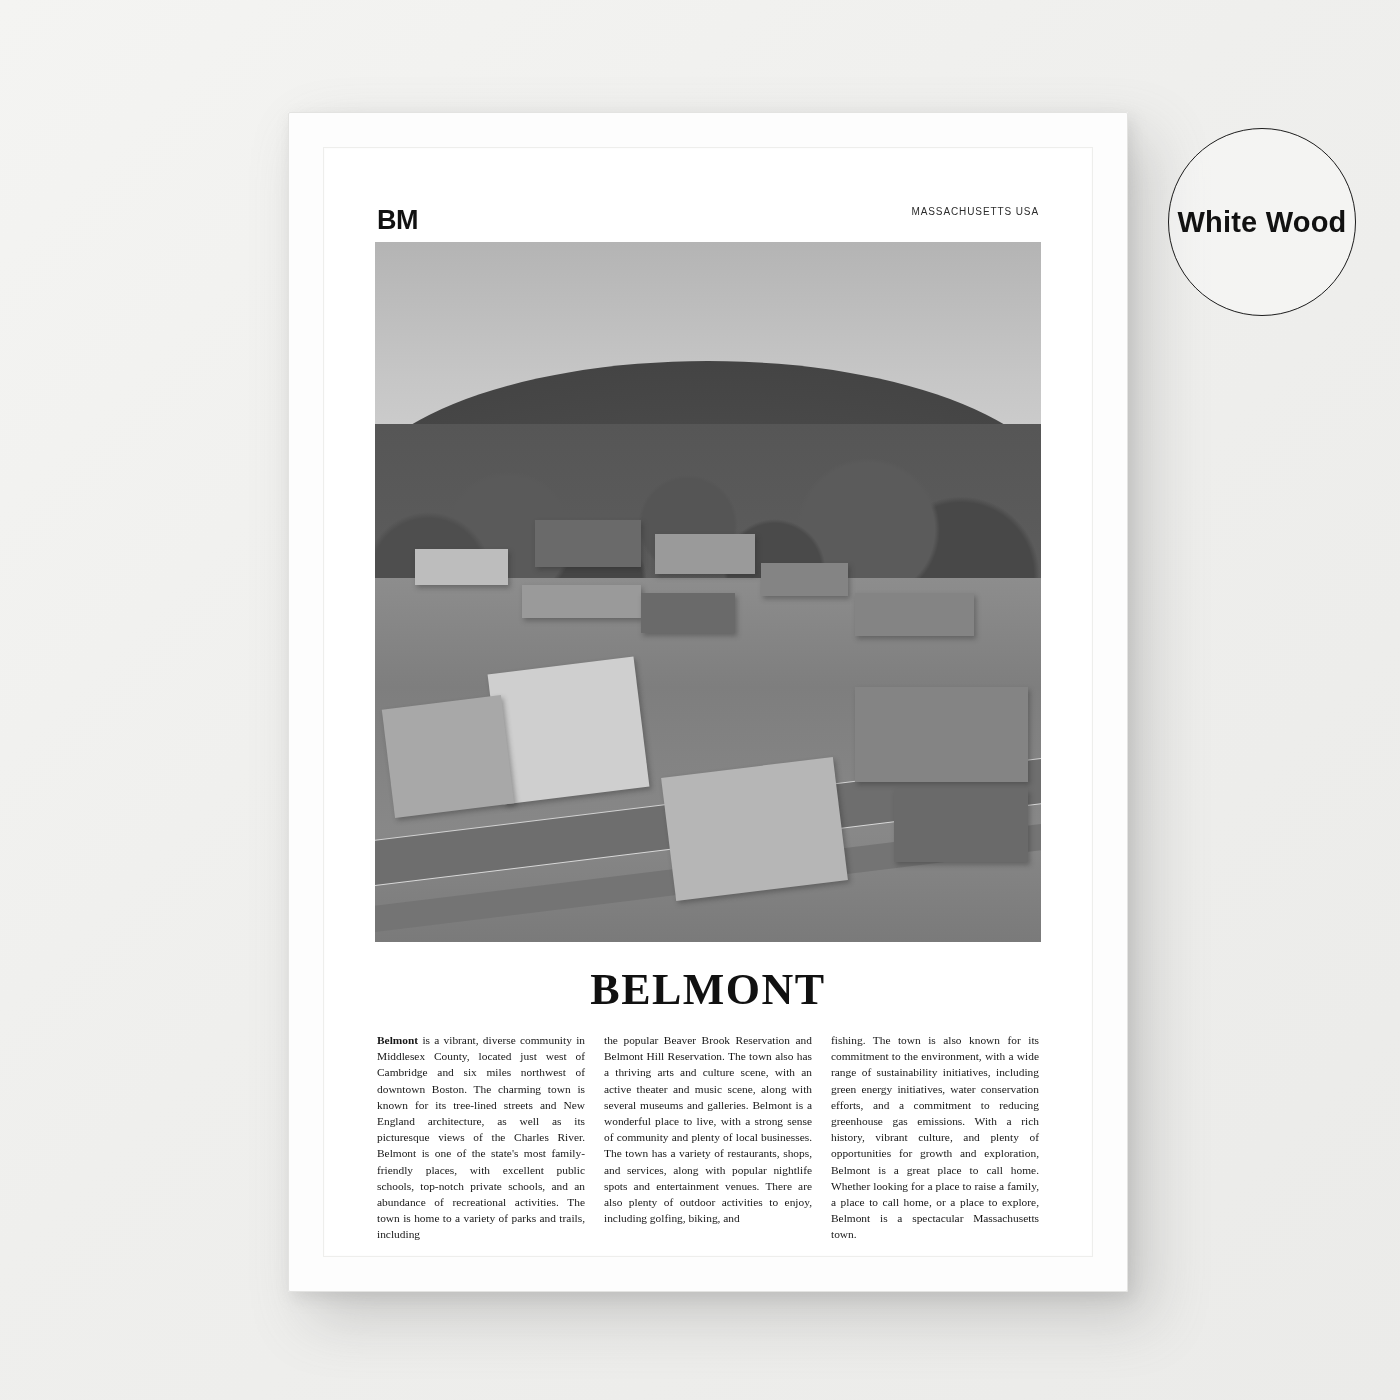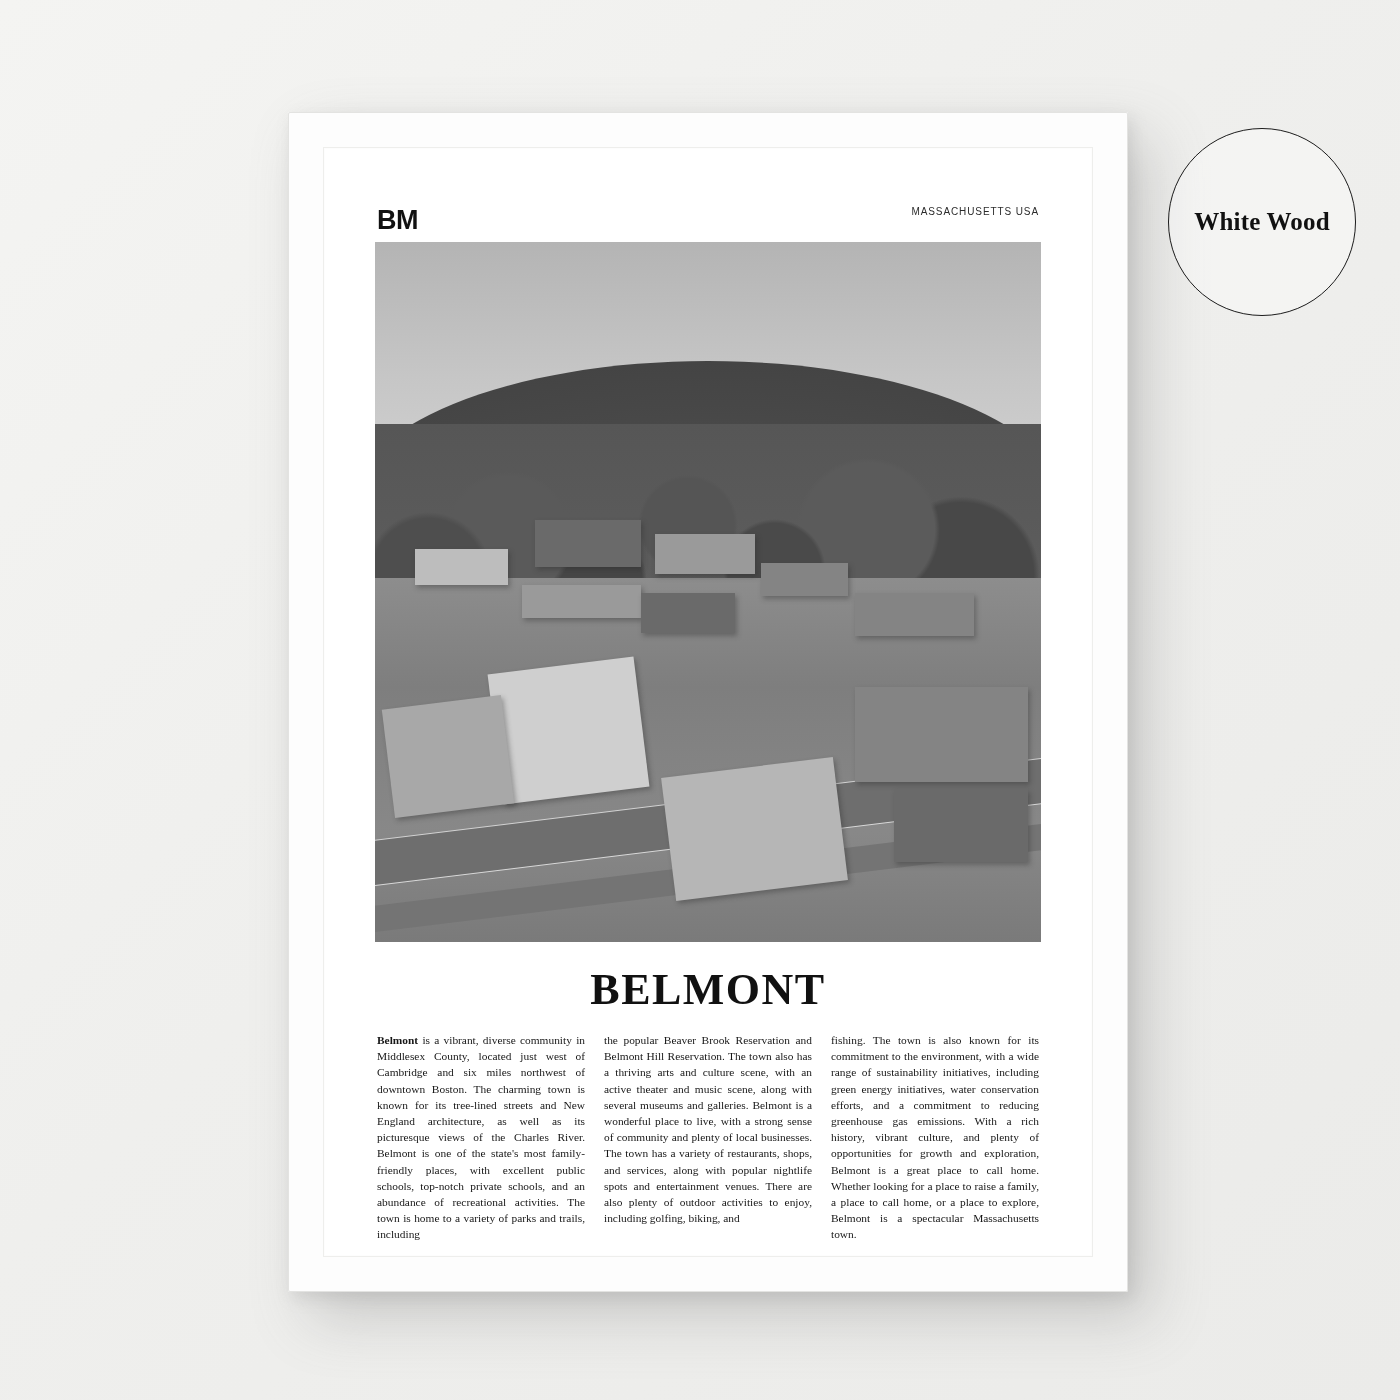--- a/index.html
+++ b/index.html
@@ -209,23 +209,23 @@
     width: 186px;
     height: 186px;
     border-radius: 50%;
     border: 1.6px solid #1c1c1c;
     background: rgba(255,255,255,0.35);
     display: flex;
     align-items: center;
     justify-content: center;
   }
   #badge-label {
-    font-family: Liberation Serif, serif;
+    font-family: Liberation Sans, sans-serif;
     font-weight: bold;
-    font-size: 25px;
+    font-size: 29px;
     color: #111111;
     letter-spacing: 0.2px;
     white-space: nowrap;
   }
 </style>
 </head>
 <body>
 
 <div id="stage">
 

